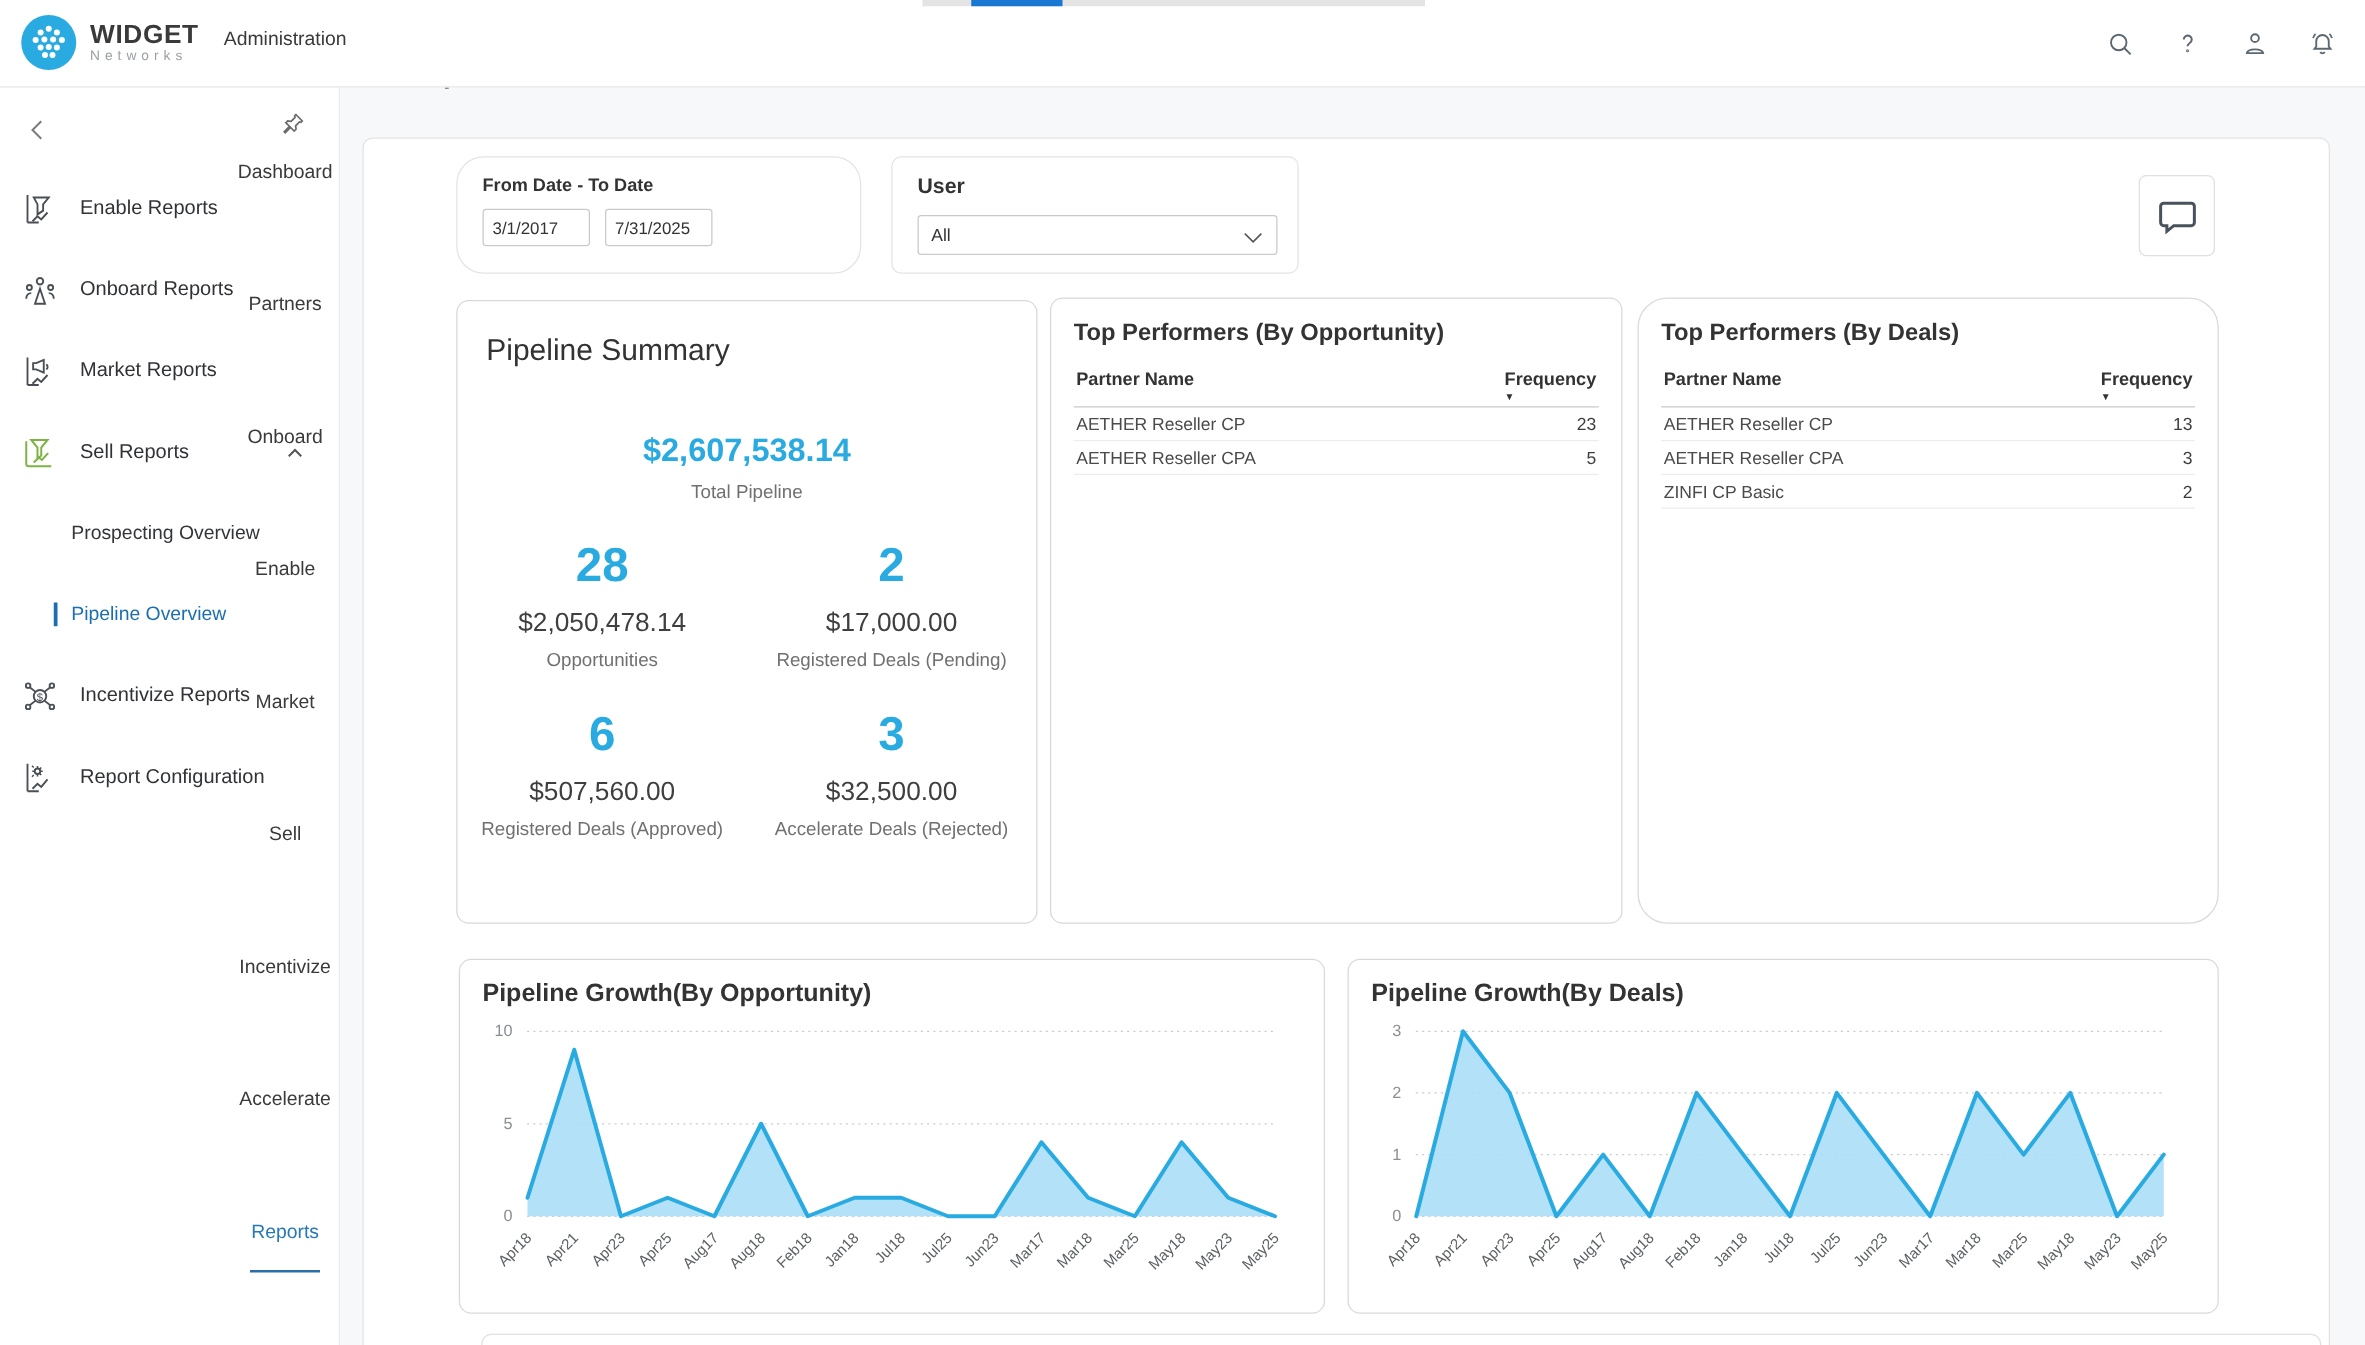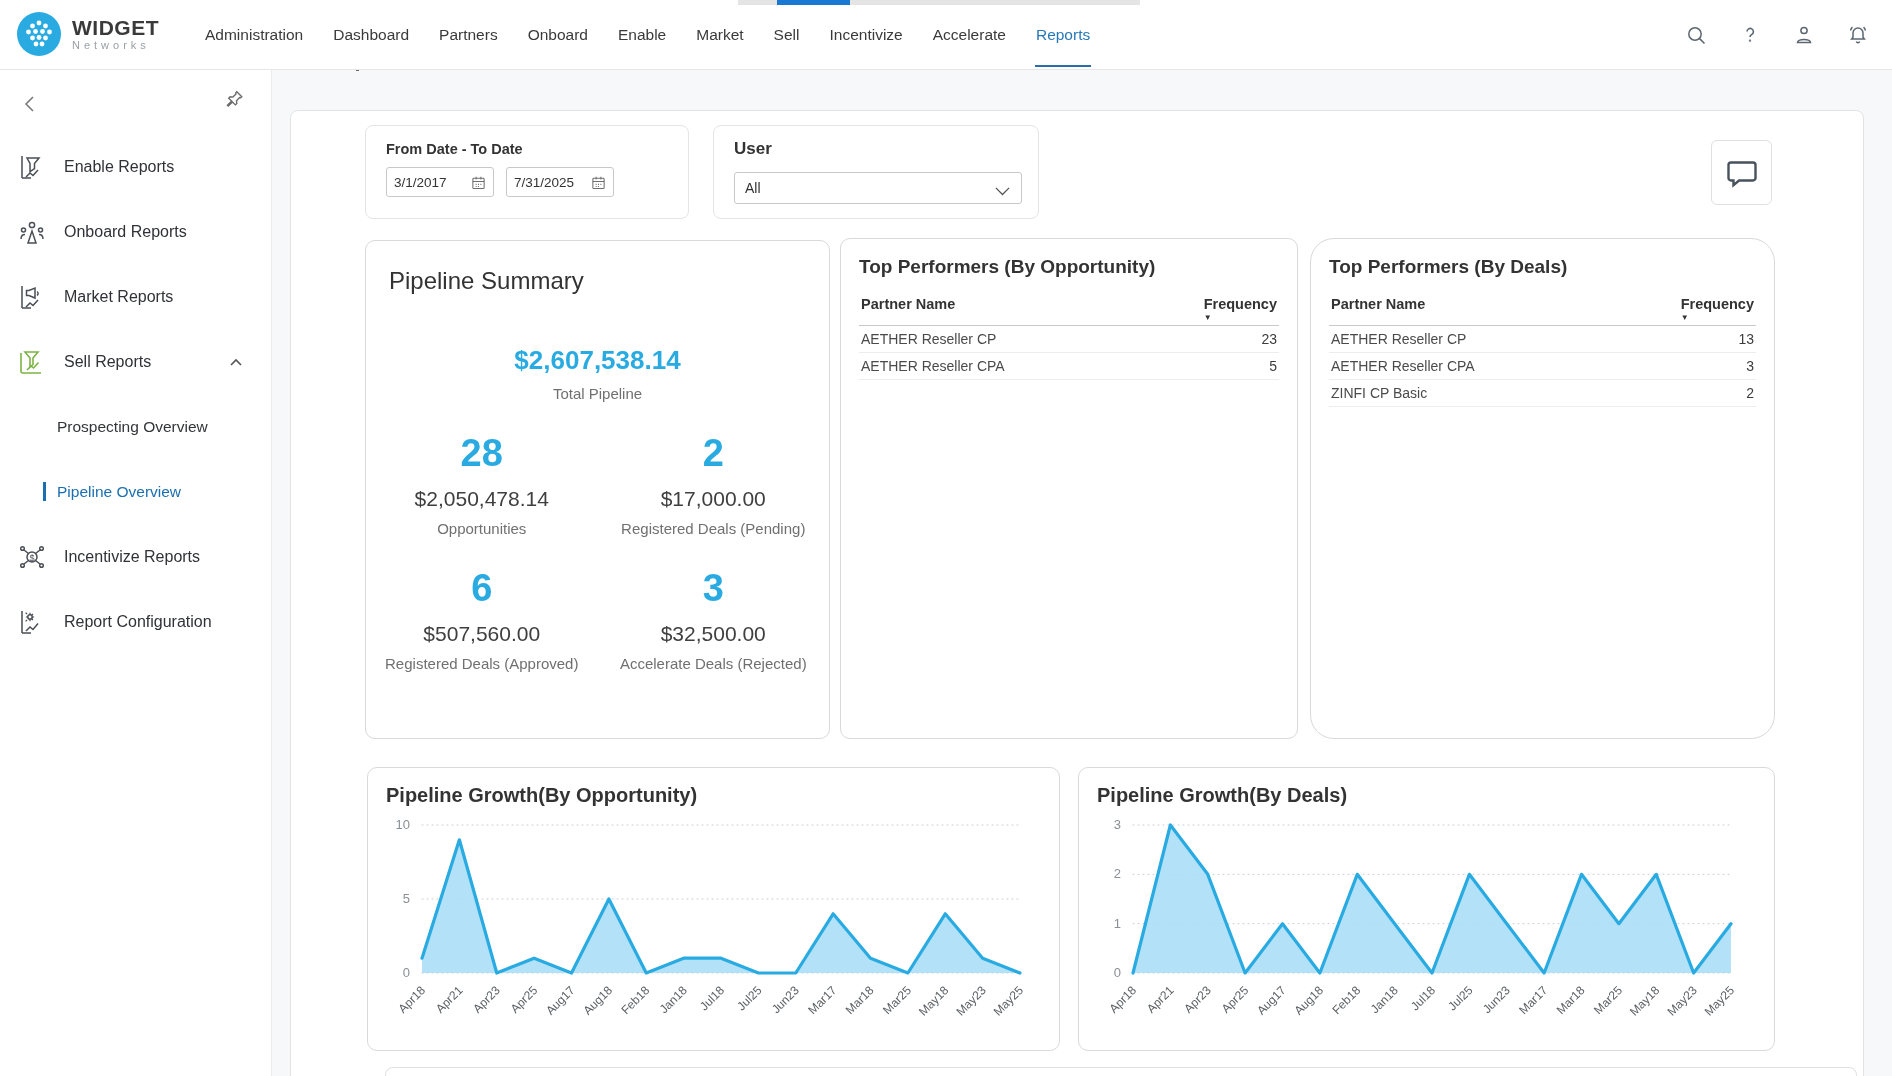--- a/index.html
+++ b/index.html
@@ -7,21 +7,21 @@
     font-family:"Liberation Sans", sans-serif; background:#f7f8f9; color:#3c3c3c; }
 
   
   .topbar { position:absolute; left:0; top:0; width:1892px; height:70px;
     background:#fff; border-bottom:1px solid #e6e6e6; z-index:30; }
   .progress-track { position:absolute; left:738px; top:0; width:402px; height:5px; background:#e4e4e4; }
   .progress-thumb { position:absolute; left:39px; top:0; width:73px; height:5px; background:#1878d2; }
   .brand { position:absolute; left:16px; top:11px; display:flex; align-items:center; gap:10px; }
   .brand-text .brand-name { font-size:21px; font-weight:700; color:#3a3a3a; letter-spacing:.5px; line-height:22px;}
   .brand-text .brand-sub { font-size:11px; color:#9aa0a6; letter-spacing:4px; line-height:13px; }
-  .main-nav { position:absolute; left:204px; top:0; height:70px; display:flex; align-items:center; gap:28px; }
+  .main-nav { position:absolute; left:178px; top:0; height:70px; display:flex; align-items:center; gap:42px;flex-direction:column; }
   .nav-item { font-size:15.5px; color:#3a3a3a; cursor:pointer; padding:23px 1px 21px; border-bottom:2px solid transparent; white-space:nowrap; }
   .nav-item.active { color:#2778b7; border-bottom-color:#2b6da8; }
   .top-icons { position:absolute; right:22px; top:0; height:70px; display:flex; align-items:center; gap:30px; }
   .ticon { width:24px; height:24px; color:#5b6671; cursor:pointer; }
   .ticon svg { width:24px; height:24px; display:block; }
 
   
   .sidebar { position:absolute; left:0; top:70px; width:272px; height:1006px;
     background:#fff; border-right:1px solid #ececec; z-index:20; }
   .sb-header { position:relative; height:64px; }
@@ -38,26 +38,26 @@
   .sb-sub.active { color:#1b6fb0; font-weight:500; }
   .active-bar { position:absolute; left:43px; top:23px; width:3px; height:19px; background:#1b6fb0; }
 
   
   .content { position:absolute; left:272px; top:70px; width:1620px; height:1006px; background:#f7f8f9; }
   .frag { position:absolute; left:84px; top:-6px; width:3px; height:7px; background:#6b6b6b; }
   .board { position:absolute; left:18px; top:40px; width:1574px; height:1010px;
     background:#fff; border:1px solid #e3e3e3; border-radius:8px; }
 
   .filter-card { position:absolute; background:#fff; border:1px solid #e4e4e4; border-radius:8px; }
-  .fc-dates { left:74px; top:14px; width:324px; height:94px; padding:15px 20px; }
+  .fc-dates { left:74px; top:14px; width:324px; height:94px; padding:15px 20px;border-radius:22px; }
   .fc-user  { left:422px; top:14px; width:326px; height:94px; padding:13px 20px; }
   .filter-label { font-size:14.5px; font-weight:700; color:#333; }
   .fc-user .filter-label { font-size:17px; font-weight:700; }
   .date-row { display:flex; gap:12px; margin-top:10px; }
-  .date-box { width:108px; height:30px; border:1px solid #c9c9c9; border-radius:3px;
+  .date-box { width:86px; height:30px; border:1px solid #c9c9c9; border-radius:3px;
     display:flex; align-items:center; padding:0 7px; background:#fff; }
   .date-box input { border:none; outline:none; width:72px; font-size:13.5px; color:#333;
     font-family:"Liberation Sans",sans-serif; background:transparent; }
   .cal-icon { margin-left:auto; width:15px; height:15px; color:#6e6e6e; cursor:pointer; }
   .select-box { margin-top:13px; width:288px; height:32px; border:1px solid #c9c9c9; border-radius:3px;
     display:flex; align-items:center; padding:0 10px; cursor:pointer; }
   .select-value { font-size:14px; color:#333; }
   .select-chev { margin-left:auto; width:17px; height:11px; color:#555; }
   .chat-card { position:absolute; left:1420px; top:29px; width:61px; height:65px; border:1px solid #e0e0e0;
     border-radius:6px; display:flex; align-items:center; justify-content:center; cursor:pointer; background:#fff; }

